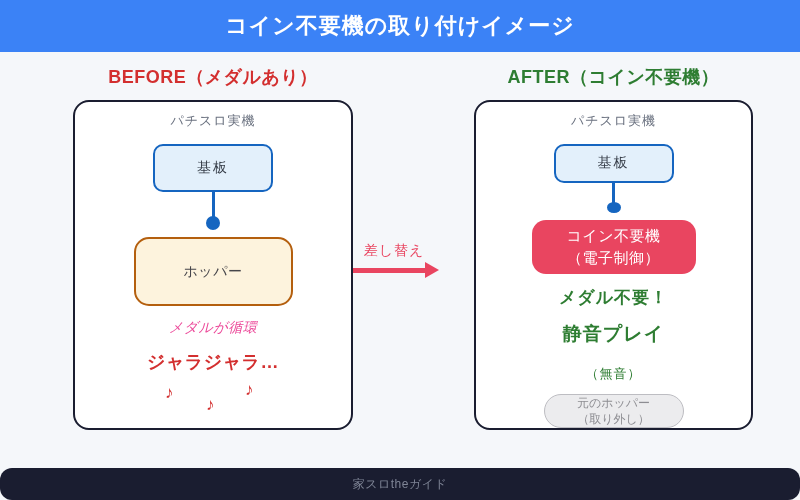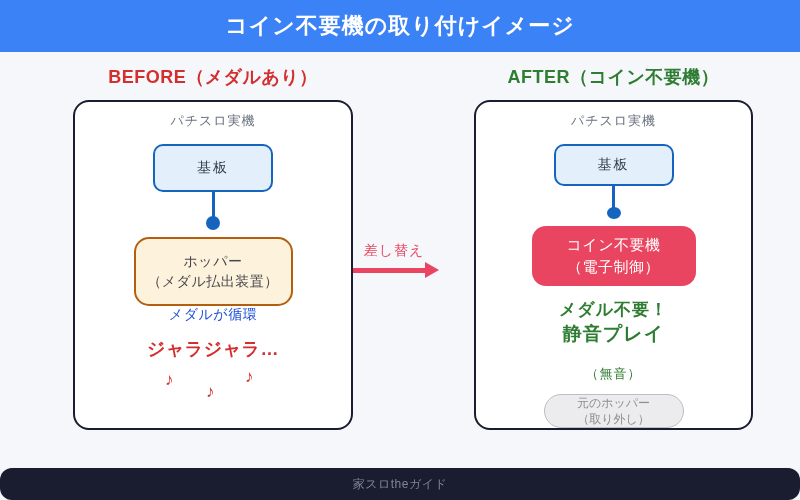--- a/index.html
+++ b/index.html
@@ -63,31 +63,31 @@
     display: flex; flex-direction: column; align-items: center; justify-content: center;
     font-size: 14px; color: #46454a; line-height: 1.4; text-align: center; letter-spacing: 0.5px;
   }
   .device {
     margin-top: 7px; width: 164px; height: 68px;
     background: #e94560; border-radius: 14px;
     display: flex; flex-direction: column; align-items: center; justify-content: center;
     font-size: 15px; color: #ffffff; line-height: 1.45; text-align: center; letter-spacing: 0.5px;
   }
 
-  .caption  { font-size: 14px; color: #1d4ed8; letter-spacing: 0.5px; }
+  .caption  { margin-top: 13px; font-size: 14px; color: #ec4899; letter-spacing: 0.5px; font-style: italic; }
   .sound    { margin-top: 13px; font-size: 18px; font-weight: bold; color: #d32f2f; letter-spacing: 0.5px; }
 
   .notes { position: relative; width: 100%; height: 44px; margin-top: 6px; }
   .note  { position: absolute; color: #d32f2f; font-size: 17px; font-weight: bold; }
   .note.n1 { left: 90px;  top: 3px;  }
   .note.n2 { left: 131px; top: 15px; }
   .note.n3 { left: 170px; top: 0px;  }
 
   .benefit1 { margin-top: 12px; font-size: 17px; font-weight: bold; color: #2e7d32; letter-spacing: 1px; }
-  .benefit2 { margin-top: 0; font-size: 19px; font-weight: bold; color: #2e7d32; letter-spacing: 1px; }
+  .benefit2 { margin-top: 12px; font-size: 19px; font-weight: bold; color: #2e7d32; letter-spacing: 1px; }
   .benefit3 { margin-top: 18px; font-size: 13px; color: #2e7d32; letter-spacing: 1px; }
 
   .removed {
     margin-top: 11px; width: 140px; height: 37px;
     background: #ececee; border: 1.5px solid #bdbdc2; border-radius: 17px;
     display: flex; flex-direction: column; align-items: center; justify-content: center;
     font-size: 12px; color: #8d8d92; line-height: 1.35; text-align: center;
   }
 
   
@@ -121,21 +121,20 @@
 
   <section class="panel left">
     <div class="machine-label">パチスロ実機</div>
     <div class="board">
       <span>基板</span>
     </div>
     <div class="connector"></div>
     <div class="dot"></div>
     <div class="hopper">
       <span>ホッパー</span>
-      <span>（メダル払出装置）</span>
     </div>
     <div class="caption">メダルが循環</div>
     <div class="sound">ジャラジャラ…</div>
     <div class="notes">
       <span class="note n1">♪</span>
       <span class="note n2">♪</span>
       <span class="note n3">♪</span>
     </div>
   </section>
 

